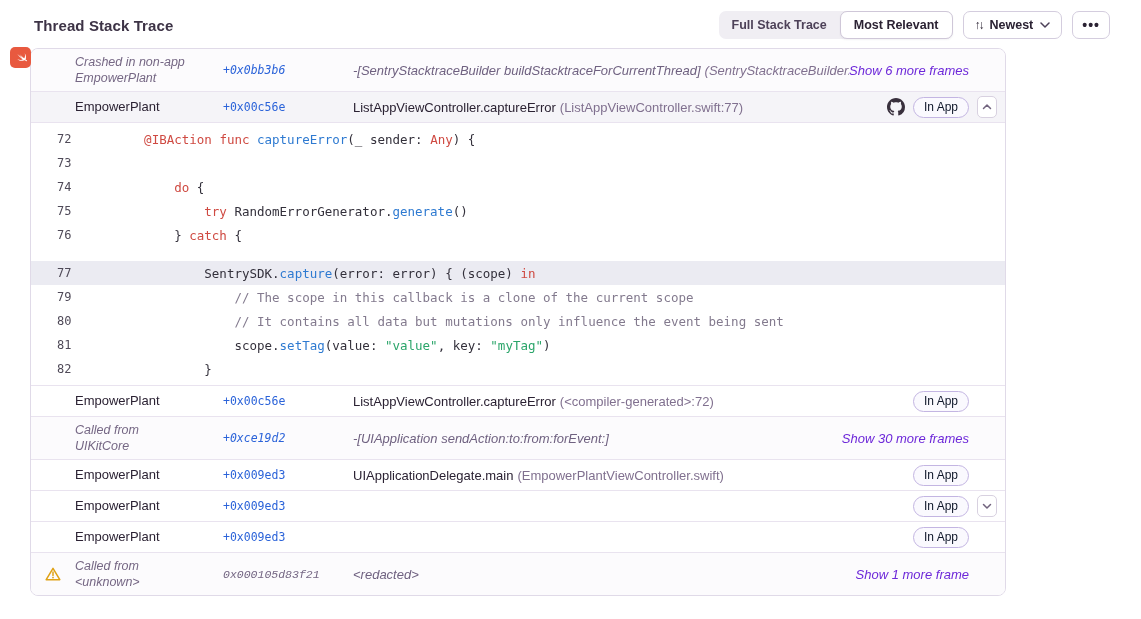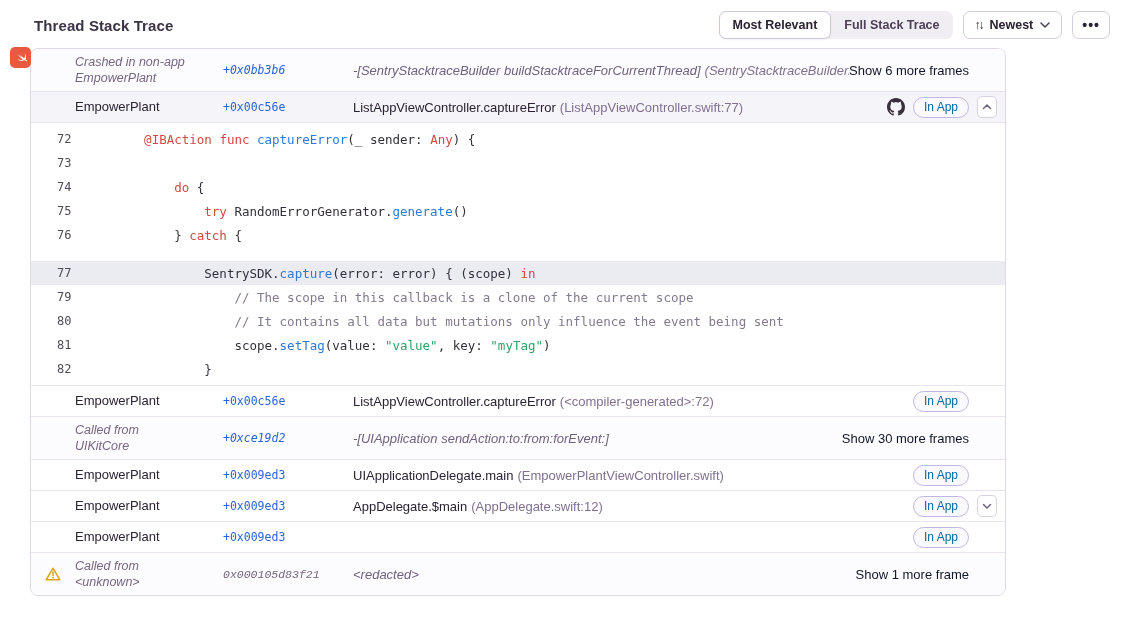--- a/index.html
+++ b/index.html
@@ -39,22 +39,22 @@
   .muted .cell.module { font-style: italic; color: #756784; font-size: 12.5px; }
   .warn-ic { position: absolute; left: -30px; top: 50%; transform: translateY(-50%); display: flex; }
   .cell.addr { font-family: "DejaVu Sans Mono", monospace; font-size: 11.5px; color: #2b63d9; }
   .muted .cell.addr { font-style: italic; }
   .cell.addr.plain { color: #756784; font-family: Liberation Mono, monospace; }
   .cell.func { font-size: 13px; color: #2b2233; white-space: nowrap; overflow: hidden; }
   .muted .cell.func { font-style: italic; color: #6f6180; }
   .file-ref { color: #80708f; border-bottom: 1px dashed #c9c0d4; padding-bottom: 1px; margin-left: 4px; }
   .muted .file-ref { color: #80708f; }
   .cell.meta { display: flex; align-items: center; gap: 8px; justify-content: flex-end; }
-  .right-text { font-size: 13px; color: #0f172a; white-space: nowrap; }
-  .pill { font-size: 12px; color: #0369a1; background: #faf9fe; border: 1px solid #c3b5e2;
+  .right-text { font-style: italic; font-size: 13px; color: #6d28d9; white-space: nowrap; }
+  .pill { font-size: 12px; color: #0f172a; background: #faf9fe; border: 1px solid #c3b5e2;
           border-radius: 11px; padding: 2px 10px; line-height: 1.25; white-space: nowrap; }
   .slot { width: 20px; height: 22px; display: flex; align-items: center; justify-content: center; }
   .sq-btn { width: 22px; height: 22px; background: #fff; border: 1px solid #d8d1e0; border-radius: 5px;
             display: flex; align-items: center; justify-content: center; cursor: pointer; }
   .gh { display: flex; align-items: center; cursor: pointer; }
   
   .code-block { background: #fff; padding: 4px 0; }
   .code-line { display: flex; height: 24px; align-items: center;
                font-family: "DejaVu Sans Mono", monospace; font-size: 12.5px; white-space: pre; }
   .code-line.active { background: #ebebf2; margin-top: 14px; }
@@ -65,22 +65,22 @@
   .tok-str { color: #2ba56a; }
   .tok-cm { color: #837a8e; }
 </style>
 </head>
 <body>
 
 <div class="hdr">
   <div class="hdr-title">Thread Stack Trace</div>
   <div class="hdr-controls">
     <div class="segmented">
+      <button class="seg">Full Stack Trace</button>
       <button class="seg active">Most Relevant</button>
-      <button class="seg">Full Stack Trace</button>
     </div>
     <button class="btn">
       <span class="sort-arrows">↑↓</span>
       <span>Newest</span>
       <svg class="chev-dn" viewBox="0 0 10 6">
           <polyline points="1,1 5,5 9,1" fill="none" stroke="#4d4158" stroke-width="1.5" stroke-linecap="round" stroke-linejoin="round"></polyline>
         </svg>
     </button>
     <button class="btn" style="padding:0 9px">
       <span class="more-dots">•••</span>
@@ -173,21 +173,20 @@
       <div class="cell meta">
         <span class="pill">In App</span>
         <span class="slot"></span>
       </div>
     </div>
     <div class="frame-row">
       <div class="cell module">
         <div class="mline">EmpowerPlant</div>
       </div>
       <div class="cell addr">+0x009ed3</div>
-      <div class="cell func"><span>AppDelegate.$main</span><span class="file-ref">(AppDelegate.swift:12)</span></div>
       <div class="cell meta">
         <span class="pill">In App</span>
         <span class="slot">
           <span class="sq-btn">
             <svg width="12" height="8" viewBox="0 0 12 8">
               <polyline points="2.5,2.5 6,6 9.5,2.5" fill="none" stroke="#71637e" stroke-width="1.5" stroke-linecap="round" stroke-linejoin="round"></polyline>
             </svg>
           </span>
         </span>
       </div>

